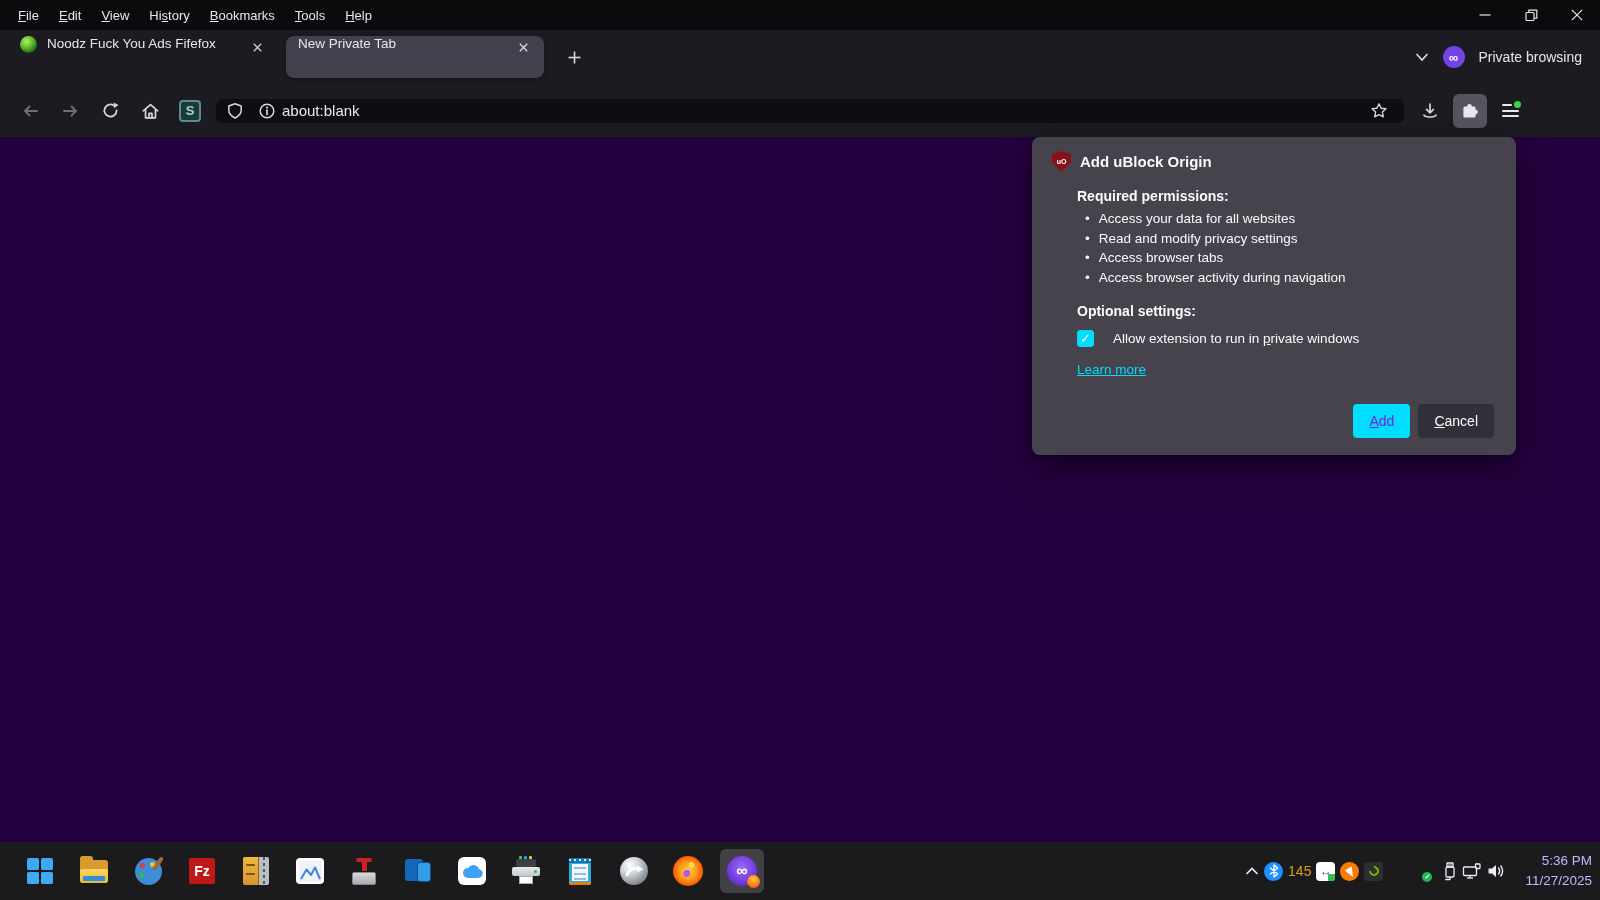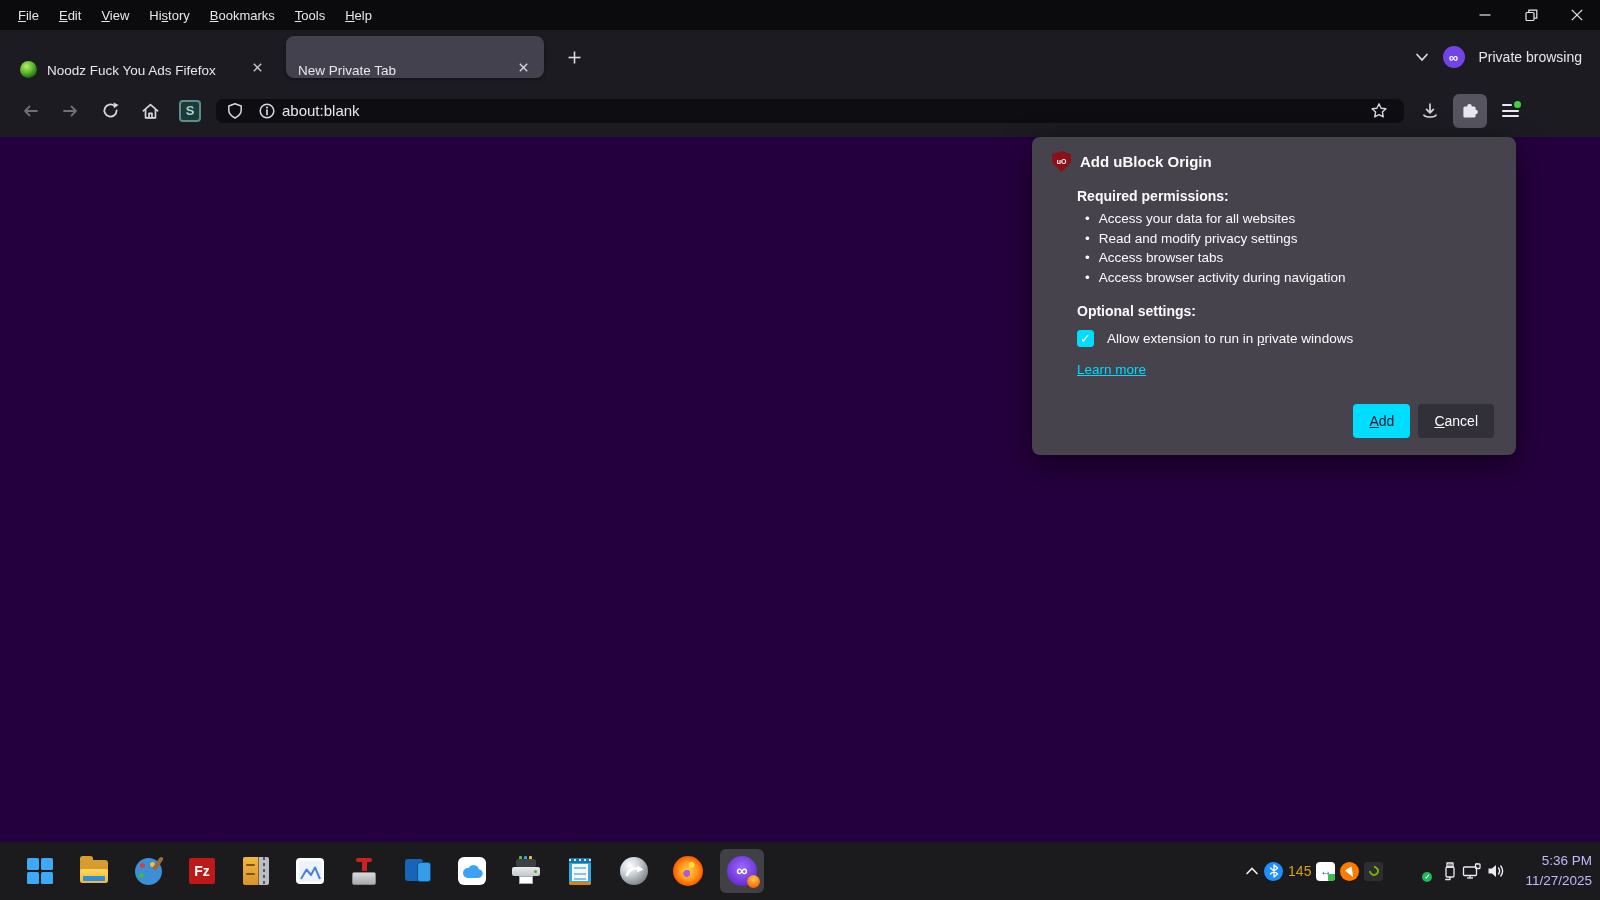--- a/index.html
+++ b/index.html
@@ -11,21 +11,21 @@
 .titlebar{position:absolute;top:0;left:0;right:0;height:30px;background:#0b0b0d;
   display:flex;align-items:center;color:#e8e6ec;font-size:13px;z-index:5}
 .menubar{display:flex;padding-left:8px}
 .menu-item{padding:5px 10px;cursor:default}
 .win-controls{margin-left:auto;display:flex;height:30px}
 .win-btn{width:46px;height:30px;display:flex;align-items:center;justify-content:center;background:none;border:none}
 
 
 .tabbar{position:absolute;top:30px;left:0;right:0;height:54px;background:#1c1b22;
   display:flex;align-items:center;color:#e8e6ec;z-index:5}
-.tab{display:flex;align-items:flex-end;height:42px;border-radius:8px;padding:0 10px 0 12px;margin-left:8px}
+.tab{display:flex;align-items:flex-start;height:42px;border-radius:8px;padding:0 10px 0 12px;margin-left:8px}
 .tab.active{background:#42414d;box-shadow:0 1px 4px rgba(0,0,0,.4)}
 .tab-title{font-size:13.5px;white-space:nowrap;overflow:hidden}
 .tab1-title{width:185px;margin-right:14px}
 .tab2-title{width:200px;margin-right:14px}
 .favicon{width:17px;height:17px;border-radius:50%;margin-right:10px;flex:0 0 auto;
   background:radial-gradient(circle at 38% 32%,#b8f060,#56b32a 45%,#1e5c14 78%,#123c0c)}
 .tab-close,.icon-btn{display:flex;align-items:center;justify-content:center;background:none;border:none}
 .tab-close{width:22px;height:22px;border-radius:4px}
 .newtab-btn{width:32px;height:32px;margin-left:14px;border-radius:6px}
 .tabbar-right{margin-left:auto;display:flex;align-items:center;gap:14px;padding-right:18px}
@@ -59,29 +59,29 @@
   border-radius:8px;box-shadow:0 10px 30px rgba(0,0,0,.5);color:#fbfbfe;font-size:13.5px;z-index:6}
 .dlg-header{display:flex;align-items:center;gap:9px;padding:14px 20px 0 20px}
 .ublock-icon{width:19px;height:21px;background:#8b1119;display:flex;align-items:center;justify-content:center;
   clip-path:polygon(50% 0,100% 15%,100% 55%,50% 100%,0 55%,0 15%)}
 .ublock-icon i{font-style:normal;color:#fff;font-weight:700;font-size:7px}
 .dlg-title{font-size:15px;font-weight:700}
 .dlg-h2{font-size:14px;font-weight:700;margin:16px 20px 5px 45px}
 .perm-list{list-style:none;margin:0 20px 0 53px}
 .perm-list li{display:flex;line-height:19.5px}
 .perm-list li::before{content:"•";margin-right:9px}
-.chk-row{display:flex;align-items:center;gap:13px;margin:11px 20px 0 45px;cursor:default}
+.chk-row{display:flex;align-items:center;gap:19px;margin:11px 20px 0 45px;cursor:default}
 .checkbox{width:17px;height:17px;border-radius:3px;border:1px solid #8f8d98;position:relative;flex:0 0 auto}
 .checkbox[data-checked="true"]{background:#00ddff;border-color:#00ddff}
 .checkbox[data-checked="true"]::after{content:"✓";position:absolute;inset:0;display:flex;align-items:center;
   justify-content:center;color:#fff;font-size:13px;font-weight:700}
 .learn-more{display:inline-block;margin:15px 0 0 45px;color:#00ddff;font-size:13.5px}
 .dlg-actions{position:absolute;right:22px;bottom:17px;display:flex;gap:8px}
 .btn{height:34px;padding:0 16px;border:none;border-radius:4px;font-size:14px;font-family:inherit}
-.btn-add{background:#00ddff;color:#0f172a}
+.btn-add{background:#00ddff;color:#6d28d9}
 .btn-cancel{background:#312f38;color:#fbfbfe}
 
 
 .taskbar{position:absolute;left:0;right:0;bottom:0;height:58px;background:#1b1b1e;
   display:flex;align-items:center;padding:0 8px 0 18px;z-index:7}
 .tb-left{display:flex;align-items:center;gap:10px}
 .tb-btn{width:44px;height:44px;border:none;background:none;border-radius:6px;
   display:flex;align-items:center;justify-content:center;position:relative}
 .tb-btn.active{background:#404045}
 .tb-spacer{flex:1}

